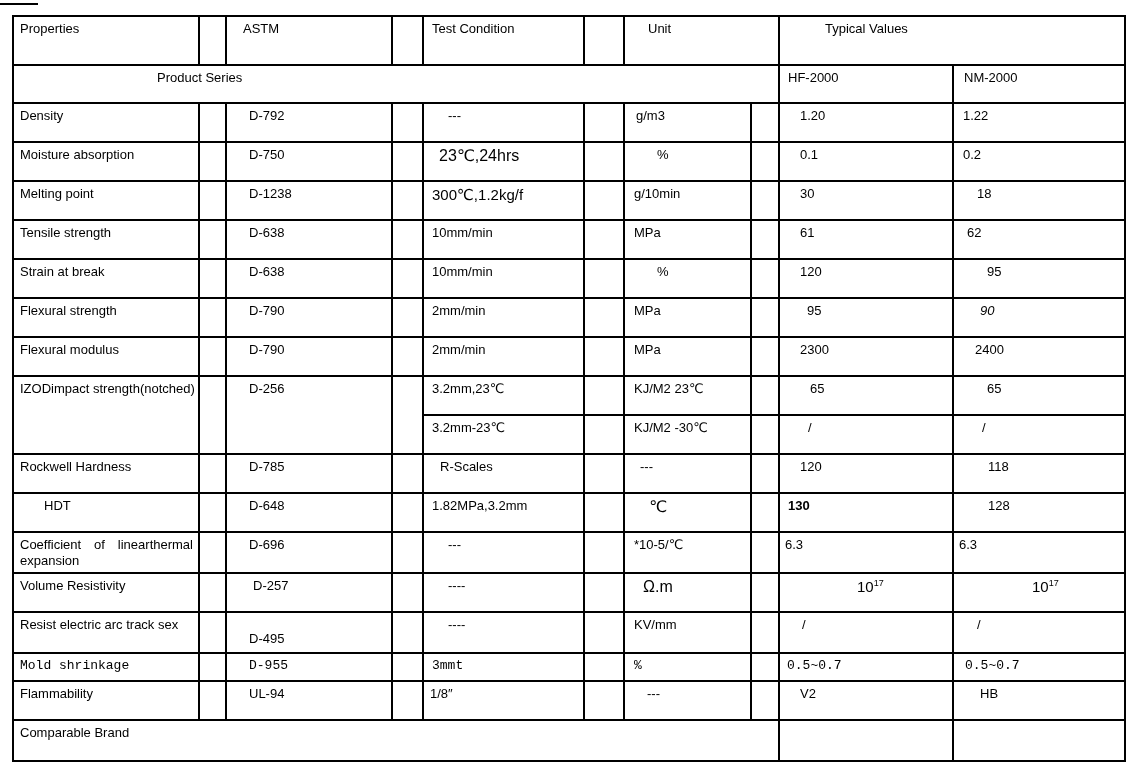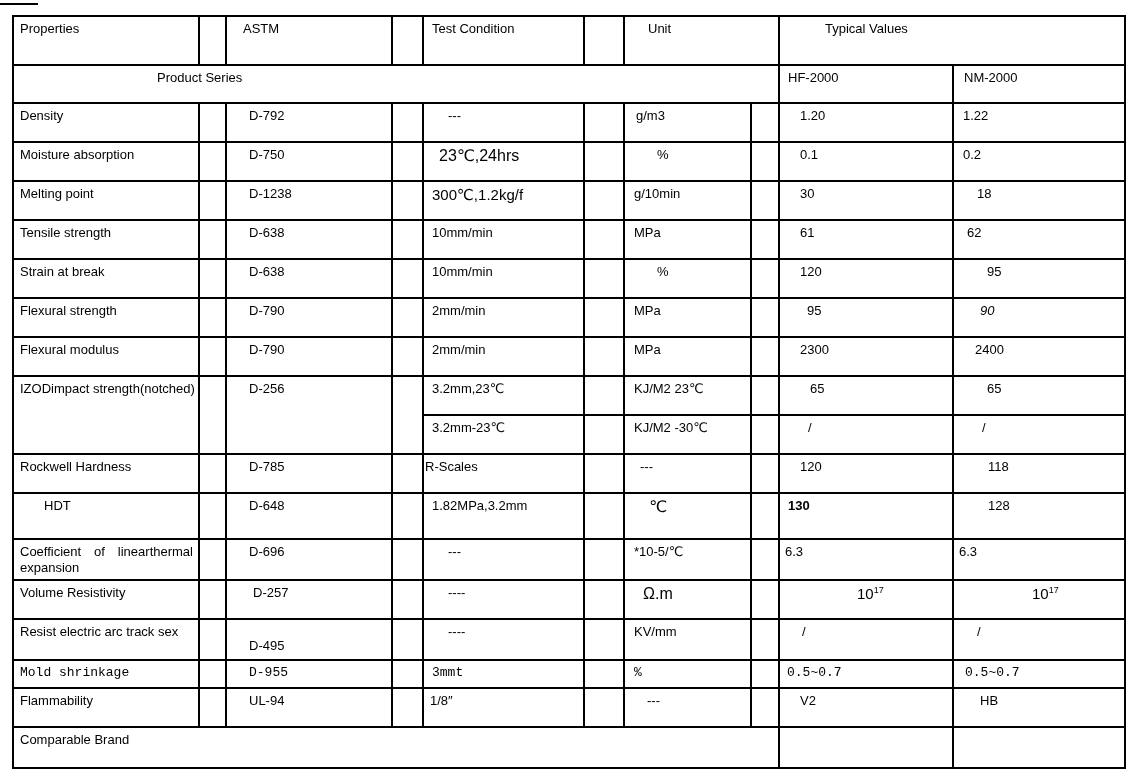--- a/index.html
+++ b/index.html
@@ -164,28 +164,28 @@
         <td style="padding-left: 9px;"><span>KJ/M2 -30℃</span></td>
         <td></td>
         <td style="padding-left: 28px;"><span>/</span></td>
         <td style="padding-left: 28px;"><span>/</span></td>
       </tr>
       <tr style="height: 39px;">
         <td style="padding-left: 6px;"><span>Rockwell Hardness</span></td>
         <td></td>
         <td style="padding-left: 22px;"><span>D-785</span></td>
         <td></td>
-        <td style="padding-left: 1px;"><span>R-Scales</span></td>
+        <td style="padding-left: 16px;"><span>R-Scales</span></td>
         <td></td>
         <td style="padding-left: 15px;"><span>---</span></td>
         <td></td>
         <td style="padding-left: 20px;"><span>120</span></td>
         <td style="padding-left: 34px;"><span>118</span></td>
       </tr>
-      <tr style="height: 46px;">
+      <tr style="height: 39px;">
         <td style="padding-left: 30px;"><span>HDT</span></td>
         <td></td>
         <td style="padding-left: 22px;"><span>D-648</span></td>
         <td></td>
         <td style="padding-left: 8px;"><span>1.82MPa,3.2mm</span></td>
         <td></td>
         <td class="lg" style="padding-left: 24px;"><span>℃</span></td>
         <td></td>
         <td style="padding-left: 8px; font-weight: bold;"><span>130</span></td>
         <td style="padding-left: 34px;"><span>128</span></td>

